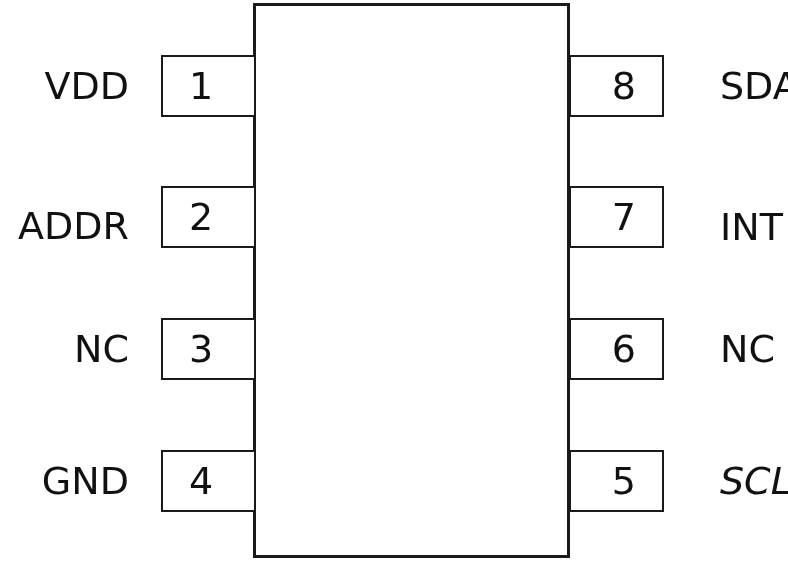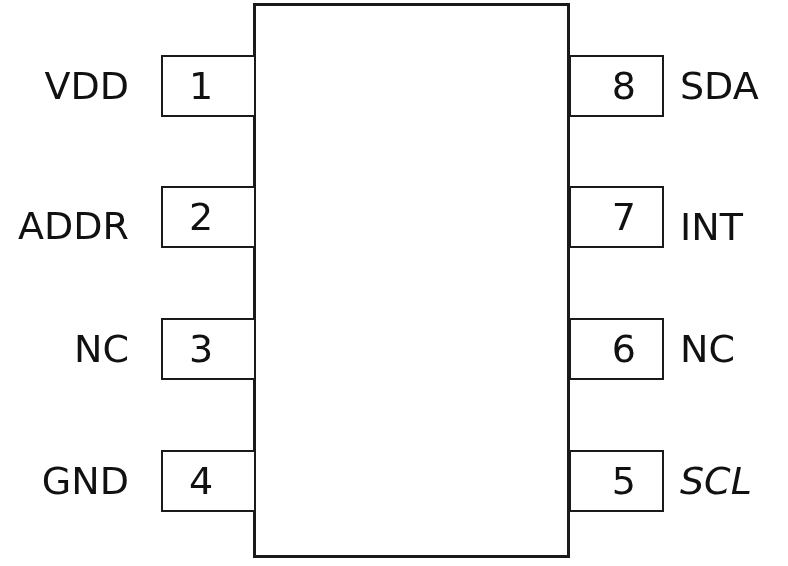--- a/index.html
+++ b/index.html
@@ -63,20 +63,21 @@
   .pin-label {
     position: absolute;
     height: 62px;
     display: flex;
     align-items: center;
     font-size: 38px;
     line-height: 1;
     color: #111111;
     white-space: nowrap;
     z-index: 3;
+    padding-left: 40px;
   }
   .pin-label.left {
     left: 0px;
     width: 145px;
     justify-content: flex-end;
     padding-right: 16px;
     box-sizing: border-box;
   }
   .pin-label.right {
     left: 680px;

